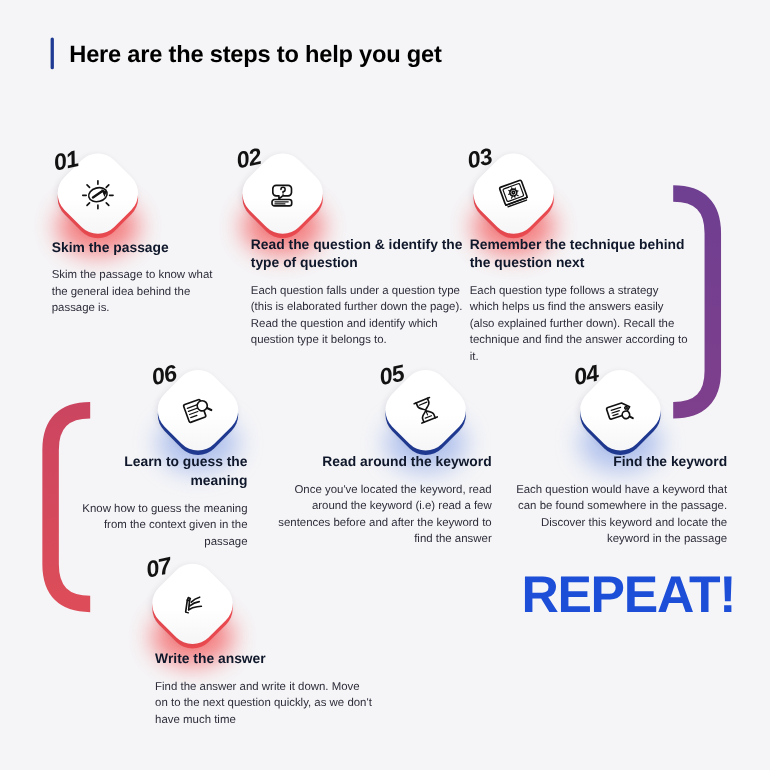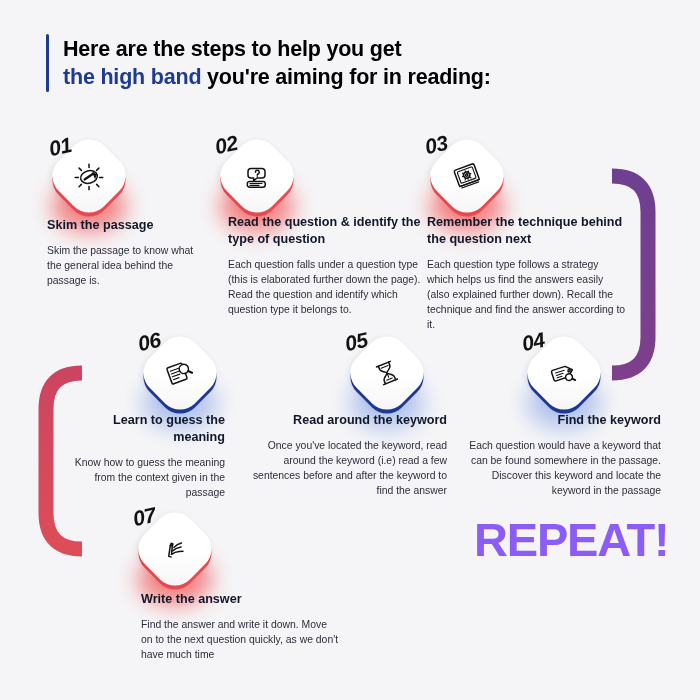--- a/index.html
+++ b/index.html
@@ -98,37 +98,34 @@
   .block-body {
     font-size: 10.4px; color: #2d2d3a; line-height: 1.45;
   }
   .ta-left  { text-align: left; }
   .ta-right { text-align: right; }
 
   
   #repeat {
     position: absolute;
     left: 474px; top: 516px;
-    font-size: 47px; font-weight: bold; color: #8b5cf6;
+    font-size: 47px; font-weight: bold; color: #1d4ed8;
     letter-spacing: -1.2px; line-height: 1;
   }
 </style>
 </head>
 <body>
 
 <div id="stage">
 
   <div id="header">
     <div id="header-bar"></div>
     <div id="header-lines">
       <div class="hline">
         <span class="hl-red">Here are the steps to help you get</span>
-      </div>
-      <div class="hline">
-        <span class="hl-blue">the high band</span><span class="hl-red"> you're aiming for in reading:</span>
       </div>
     </div>
   </div>
 
   <svg id="path-svg" viewBox="0 0 700 700">
     <defs>
       <linearGradient id="gradRow1" x1="0" y1="0" x2="1" y2="0">
         <stop offset="0%" stop-color="#1f3a93"></stop>
         <stop offset="55%" stop-color="#22309a"></stop>
         <stop offset="100%" stop-color="#6a3f92"></stop>

